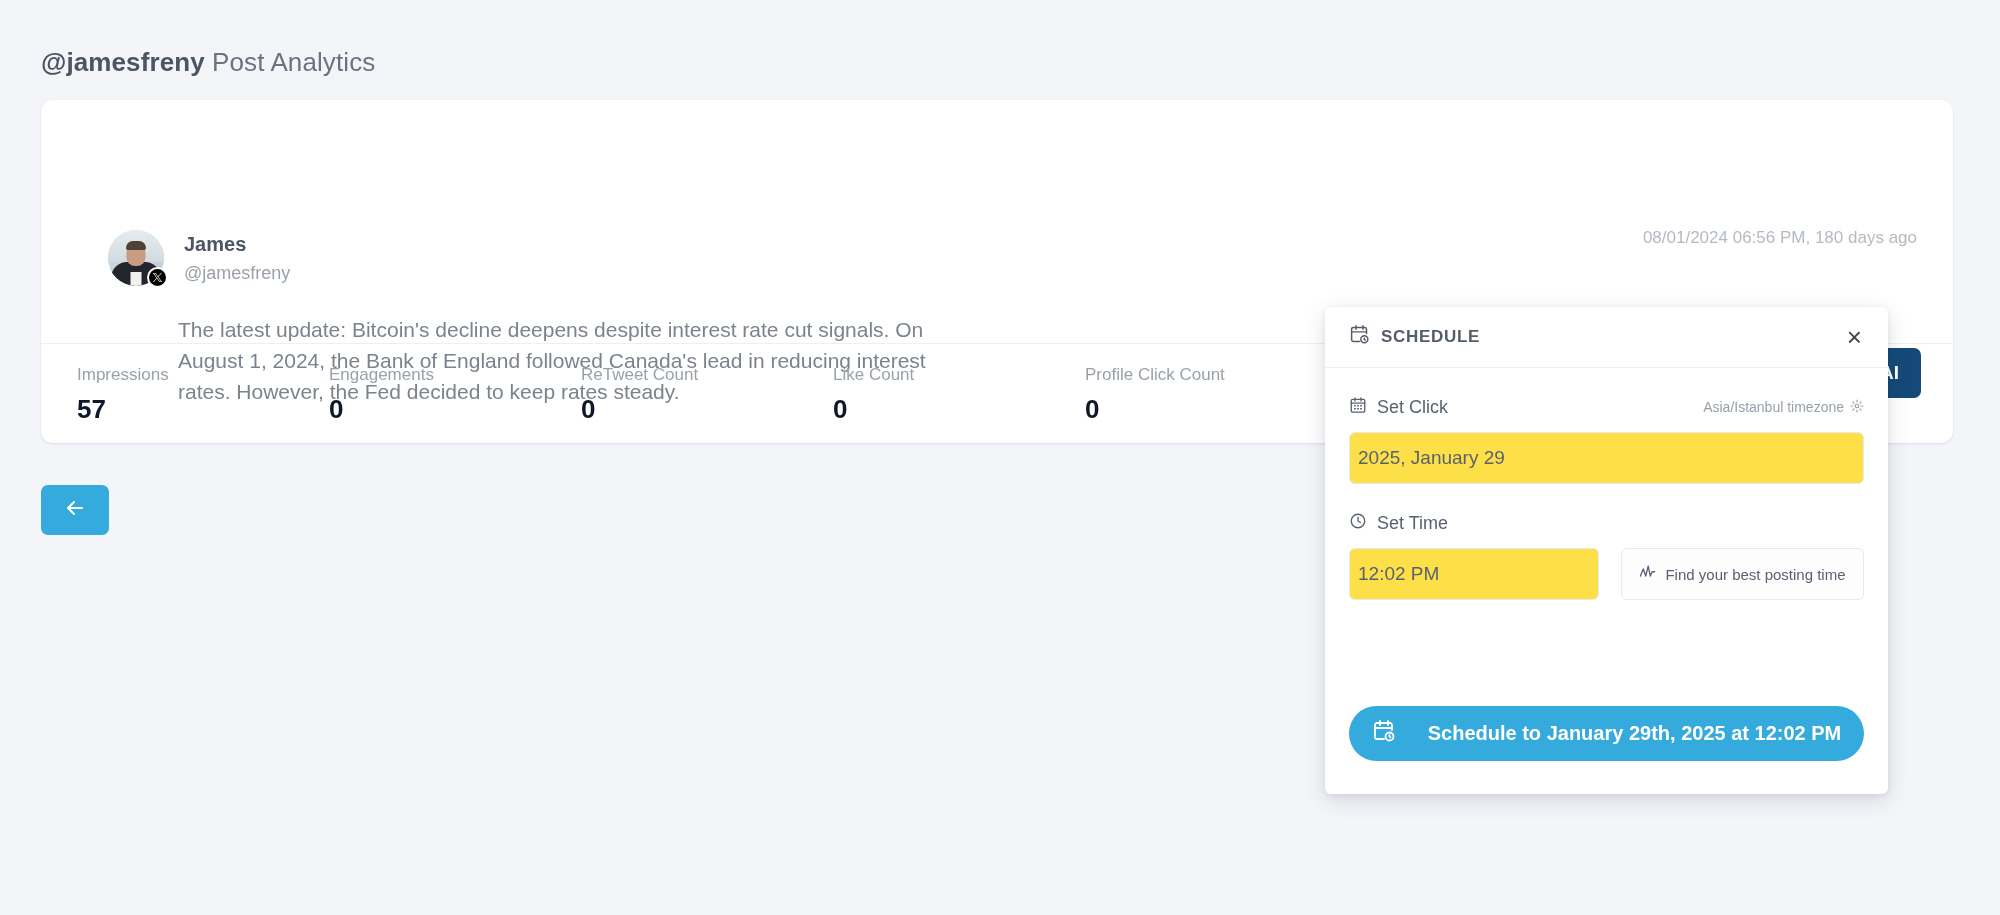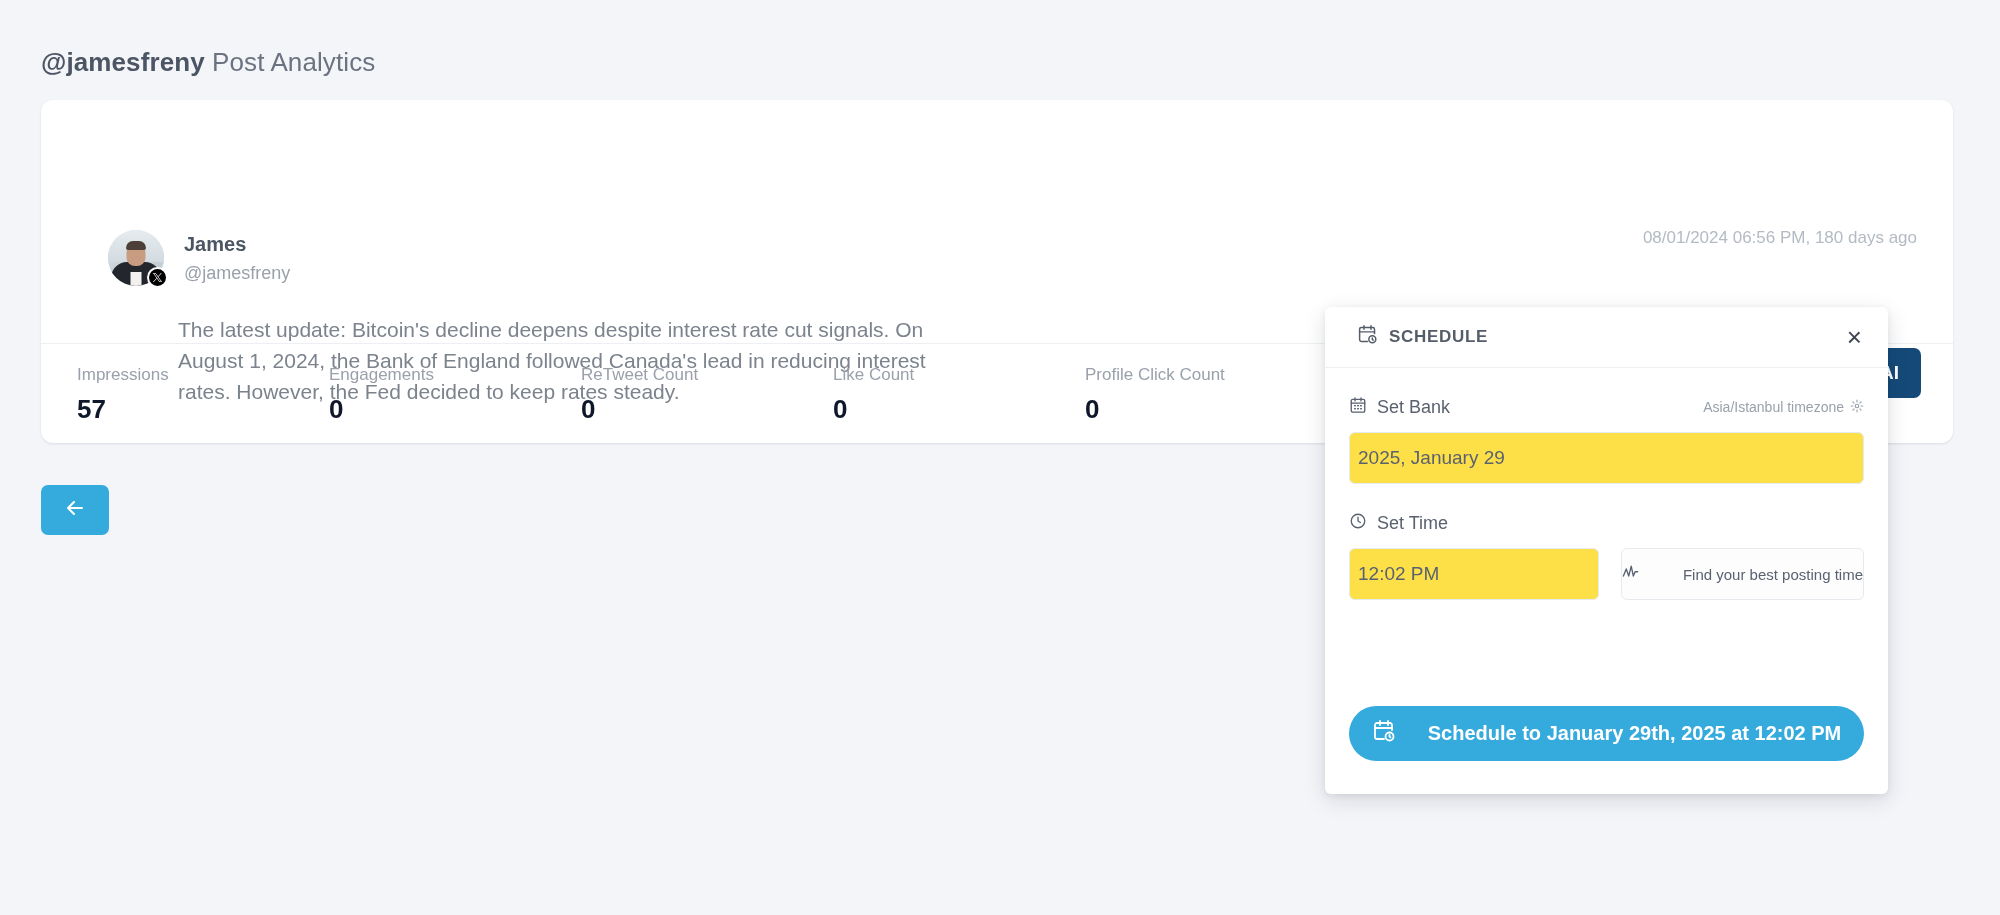--- a/index.html
+++ b/index.html
@@ -122,21 +122,21 @@
 
   
   .popover {
     position: absolute; left: 1325px; top: 307px;
     width: 563px; height: 487px;
     background: #fff; border-radius: 6px;
     box-shadow: 0 6px 22px rgba(16,24,40,.13), 0 2px 6px rgba(16,24,40,.07);
   }
   .pop-head {
     height: 61px; display: flex; align-items: center;
-    padding: 0 24px 0 32px; border-bottom: 1px solid #eef0f3;
+    padding: 0 24px 0 24px; border-bottom: 1px solid #eef0f3;
   }
   .pop-head .title {
     display: flex; align-items: center; gap: 11px;
     font-size: 17px; font-weight: 700; letter-spacing: .7px; color: #555d68;
   }
   .pop-head svg.cal { width: 21px; height: 21px; }
   .pop-close {
     margin-left: auto; background: none; border: none; cursor: pointer;
     font-size: 26px; line-height: 1; color: #3f4650; padding: 0 2px;
   }
@@ -153,21 +153,21 @@
   }
   .tz svg { width: 14px; height: 14px; }
   .field {
     width: 100%; height: 52px; border: 1px solid #e6e9ed; border-radius: 6px;
     background: #fde047; font-size: 19px; color: #5a6270;
     padding: 0 8px; font-family: inherit; outline: none;
   }
   .time-row { display: flex; gap: 22px; margin-bottom: 0; }
   .time-row .field { width: 250px; }
   .btn-best {
-    display: flex; align-items: center; justify-content: space-between; gap: 9px;
+    display: flex; align-items: center; justify-content: center; gap: 9px;
     width: 243px; height: 52px;
     border: 1px solid #e6e9ed; border-radius: 6px; background: #fdfdfe;
     font-size: 15px; color: #5a6270; cursor: pointer; font-family: inherit;
   }
   .btn-best svg { width: 17px; height: 17px; }
   .mt28 { margin-top: 28px; }
   .btn-schedule {
     position: absolute; left: 24px; bottom: 33px;
     width: 515px; height: 55px;
     background: #35aadd; border: none; border-radius: 28px;
@@ -300,21 +300,21 @@
     <div class="pop-body">
       <div class="row-label">
         <span class="lbl">
           <span>
             <svg viewBox="0 0 24 24" fill="none" stroke="#5a6270" stroke-width="1.8" stroke-linecap="round" stroke-linejoin="round">
               <rect x="3" y="4.5" width="18" height="17" rx="2"></rect>
                 <path d="M3 9.5h18M8 2.5v4M16 2.5v4"></path>
               <path d="M7.5 13h1M11.5 13h1M15.5 13h1M7.5 17h1M11.5 17h1M15.5 17h1"></path>
             </svg>
           </span>
-          <span>Set Bank</span>
+          <span>Set Click</span>
         </span>
         <span class="tz">
           <span>Asia/Istanbul timezone</span>
           <span>
             <svg viewBox="0 0 24 24" fill="none" stroke="#9aa1ab" stroke-width="2" stroke-linecap="round" stroke-linejoin="round">
               <circle cx="12" cy="12" r="3"></circle>
               <path d="M12 2v3M12 19v3M2 12h3M19 12h3M4.9 4.9l2.1 2.1M17 17l2.1 2.1M19.1 4.9 17 7M7 17l-2.1 2.1"></path>
             </svg>
           </span>
         </span>

